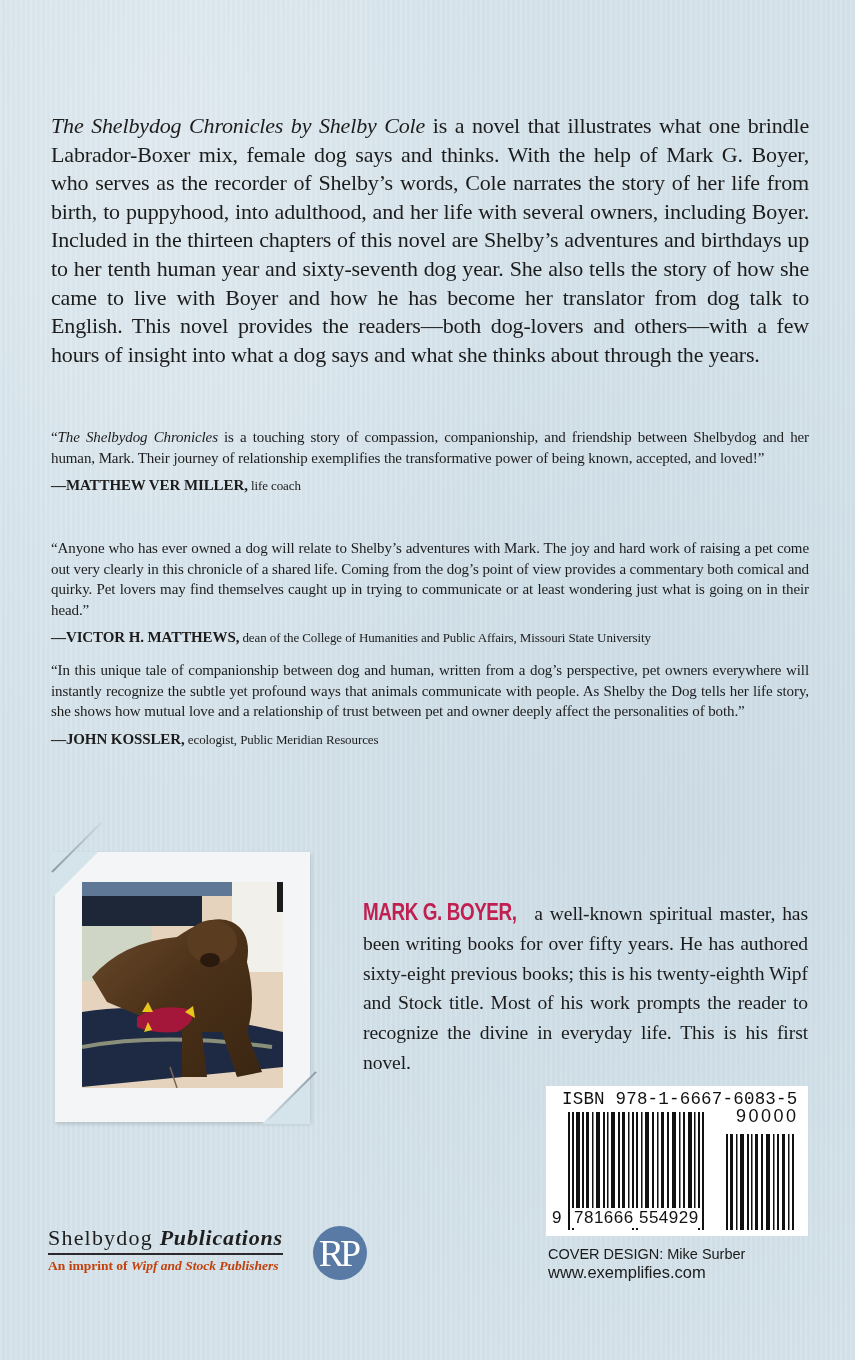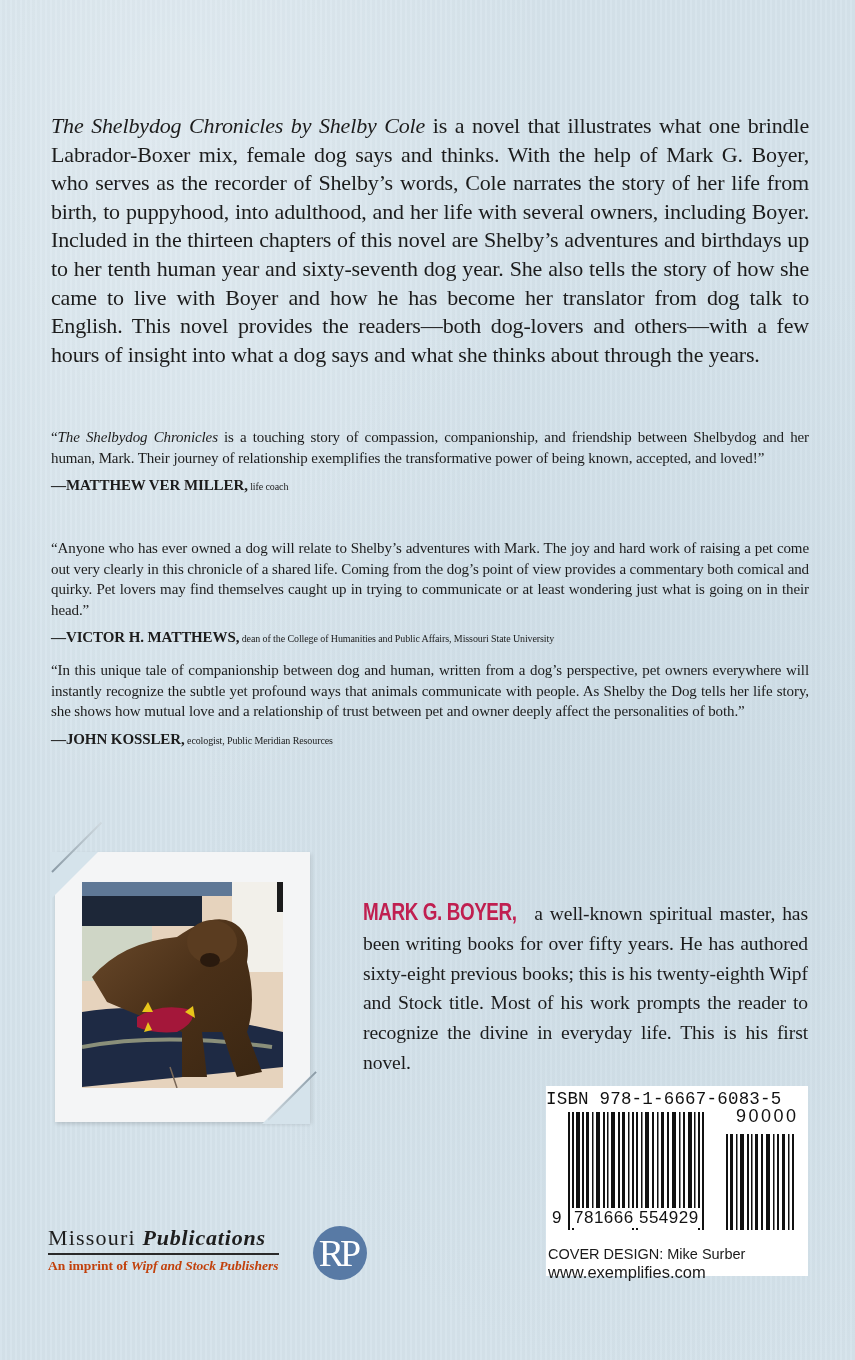--- a/index.html
+++ b/index.html
@@ -33,21 +33,21 @@
   }
   .quote .attr {
     margin-top: 7px;
     text-align: left;
     font-size: 14px;
   }
   .quote .attr .name {
     font-weight: bold;
     font-size: 15px;
   }
-  .quote .attr .role { font-size: 10px; }
+  .quote .attr .role { font-size: 13px; }
   .q1 { top: 427px; }
   .q2 { top: 538px; }
   .q3 { top: 660px; }
 
   
   .photo-frame {
     position: absolute;
     left: 55px; top: 852px; width: 255px; height: 270px;
     background: #f4f5f6;
     box-shadow: 1px 2px 4px rgba(0,0,0,0.15);
@@ -98,23 +98,23 @@
     letter-spacing: -0.5px;
     transform: scaleX(0.82);
     display: inline-block;
     transform-origin: left center;
     margin-right: -23px;
   }
 
   
   .barcode-box {
     position: absolute;
-    left: 546px; top: 1086px; width: 262px; height: 190px;
+    left: 546px; top: 1086px; width: 262px; height: 150px;
     background: #ffffff;
-    padding: 4px 0;
+    padding: 4px 16px;
   }
   .isbn-text {
     font-family: "Liberation Mono", "DejaVu Sans Mono", monospace;
     font-size: 17.5px;
     letter-spacing: 0.2px;
     color: #111;
     line-height: 18px;
     white-space: nowrap;
   }
   .barcode-svg { position: absolute; left: 8px; top: 26px; }
@@ -289,16 +289,16 @@
   <div class="ean-first">9</div>
   <div class="ean-rest">781666 554929</div>
 </div>
 
 <div class="credits">
   <div class="design">COVER DESIGN: Mike Surber</div>
   <div class="url">www.exemplifies.com</div>
 </div>
 
 <div class="publisher">
-  <div class="pub-name"><span>Missouri </span><em>Publications</em></div>
+  <div class="pub-name"><span>Shelbydog </span><em>Publications</em></div>
   <div class="pub-imprint"><span>An imprint of </span><em>Wipf and Stock Publishers</em></div>
 </div>
 <div class="rp-logo">RP</div>
 
 </body></html>

